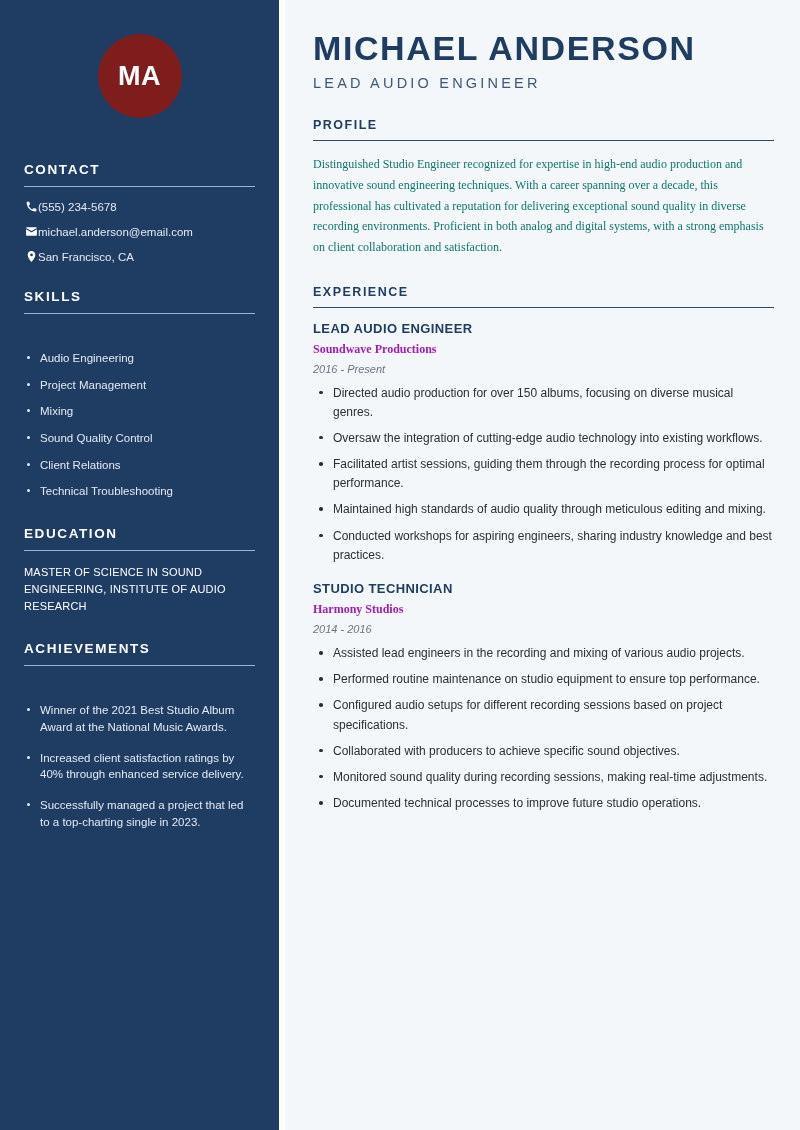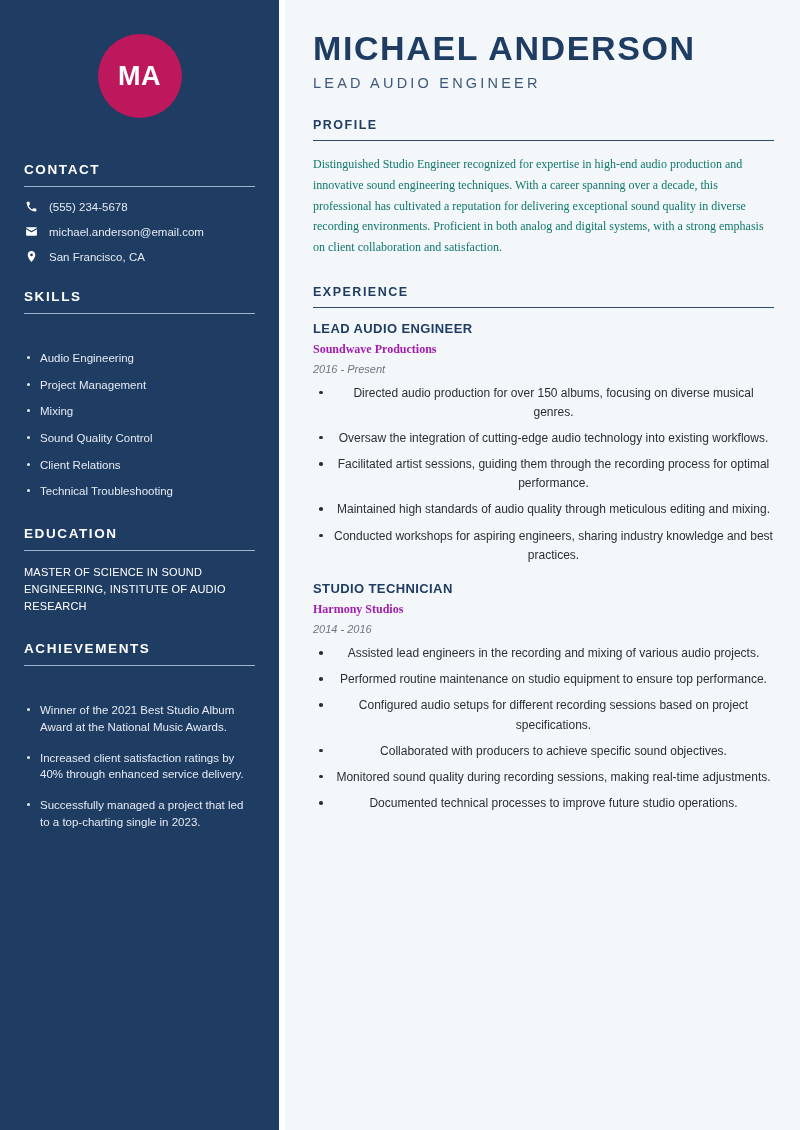--- a/index.html
+++ b/index.html
@@ -30,21 +30,21 @@
     display: flex;
     justify-content: center;
     padding-top: 34px;
     padding-bottom: 44px;
   }
 
   .avatar {
     width: 84px;
     height: 84px;
     border-radius: 50%;
-    background: #be185d;
+    background: #7f1d1d;
     color: #ffffff;
     display: flex;
     align-items: center;
     justify-content: center;
     font-size: 27px;
     font-weight: bold;
     letter-spacing: 0.5px;
   }
 
   .side-section { margin-bottom: 26px; }
@@ -59,21 +59,20 @@
 
   .side-rule {
     height: 1px;
     background: #9fb3cc;
     margin-bottom: 13px;
   }
 
   .contact-row {
     display: flex;
     align-items: center;
-    gap: 11px;
     margin-bottom: 12px;
     font-size: 11.5px;
     color: #e4eaf2;
   }
 
   .contact-icon {
     width: 14px;
     min-width: 14px;
     display: flex;
     align-items: center;
@@ -184,21 +183,21 @@
     font-family: Liberation Serif, serif;
   }
 
   .job-dates {
     font-size: 11px;
     font-style: italic;
     color: #6d7680;
     margin-bottom: 9px;
   }
 
-  .job-list { list-style: none; text-align: center; }
+  .job-list { list-style: none; }
 
   .job-list li {
     position: relative;
     padding-left: 20px;
     font-size: 12px;
     line-height: 1.6;
     color: #2b2f33;
     margin-bottom: 7px;
   }
   .job-list li::before {

